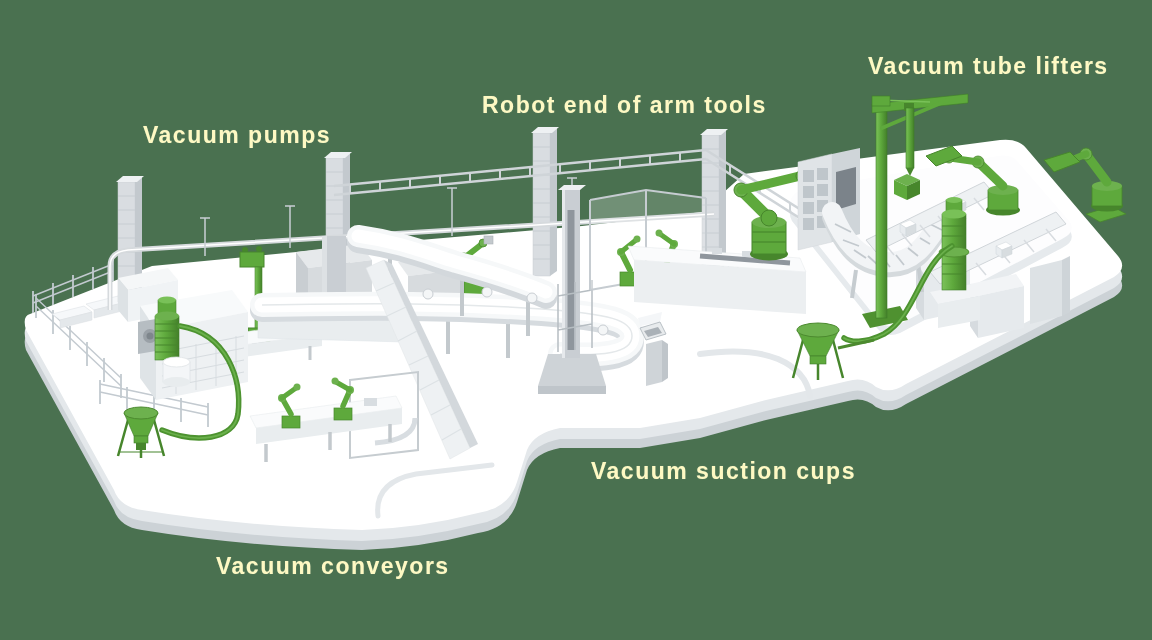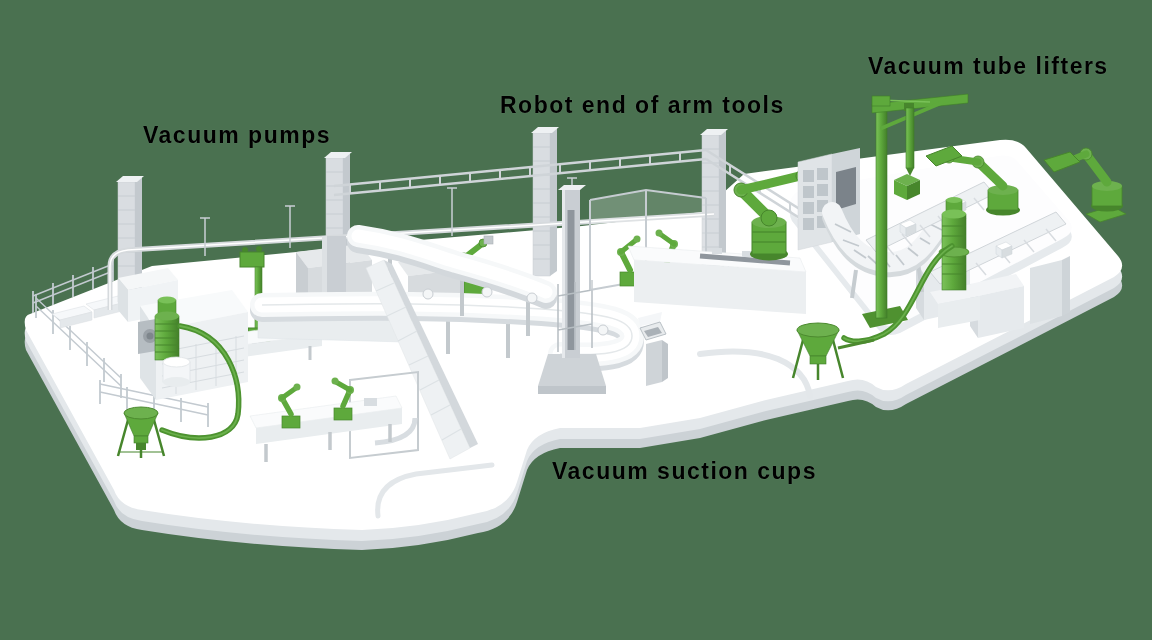--- a/index.html
+++ b/index.html
@@ -4,30 +4,30 @@
 <style>
   html,body{margin:0;padding:0;background:#4a7150;}
   .stage{
     position:relative;width:1152px;height:640px;overflow:hidden;
     background:#4a7150;
     font-family:"Liberation Sans",sans-serif;
   }
   .stage svg{position:absolute;left:0;top:0;}
   .label{
     position:absolute;
-    color:#000000;
+    color:#fef9c3;
     font:700 23px/1 "Liberation Sans",sans-serif;
     letter-spacing:1.5px;
     white-space:nowrap;
     text-shadow:0 0 1px rgba(255,255,255,.25);
   }
   .label-pumps{left:123px;top:124px;margin-left:20px;}
-  .label-eoat{left:482px;top:94px;margin-left:18px;}
+  .label-eoat{left:482px;top:94px;}
   .label-tube{left:868px;top:55px;}
-  .label-suction{left:552px;top:460px;}
+  .label-suction{left:591px;top:460px;}
   .label-conveyors{left:216px;top:555px;}
 </style>
 </head>
 <body>
 
 <div class="stage">
 
 <svg width="1152" height="640" viewBox="0 0 1152 640" aria-hidden="true">
   <defs>
     <linearGradient id="gv" x1="0" y1="0" x2="1" y2="0">
@@ -396,13 +396,14 @@
       <path d="M350,390 L336,382" stroke="#5ea93c" stroke-width="5" stroke-linecap="round"></path>
       <circle cx="335" cy="381" r="3.5" fill="#6db14e"></circle>
     </g>
   </g>
 </svg>
 
   <div class="label label-pumps">Vacuum pumps</div>
   <div class="label label-eoat">Robot end of arm tools</div>
   <div class="label label-tube">Vacuum tube lifters</div>
   <div class="label label-suction">Vacuum suction cups</div>
+  <div class="label label-conveyors">Vacuum conveyors</div>
 </div>
 
 </body></html>

